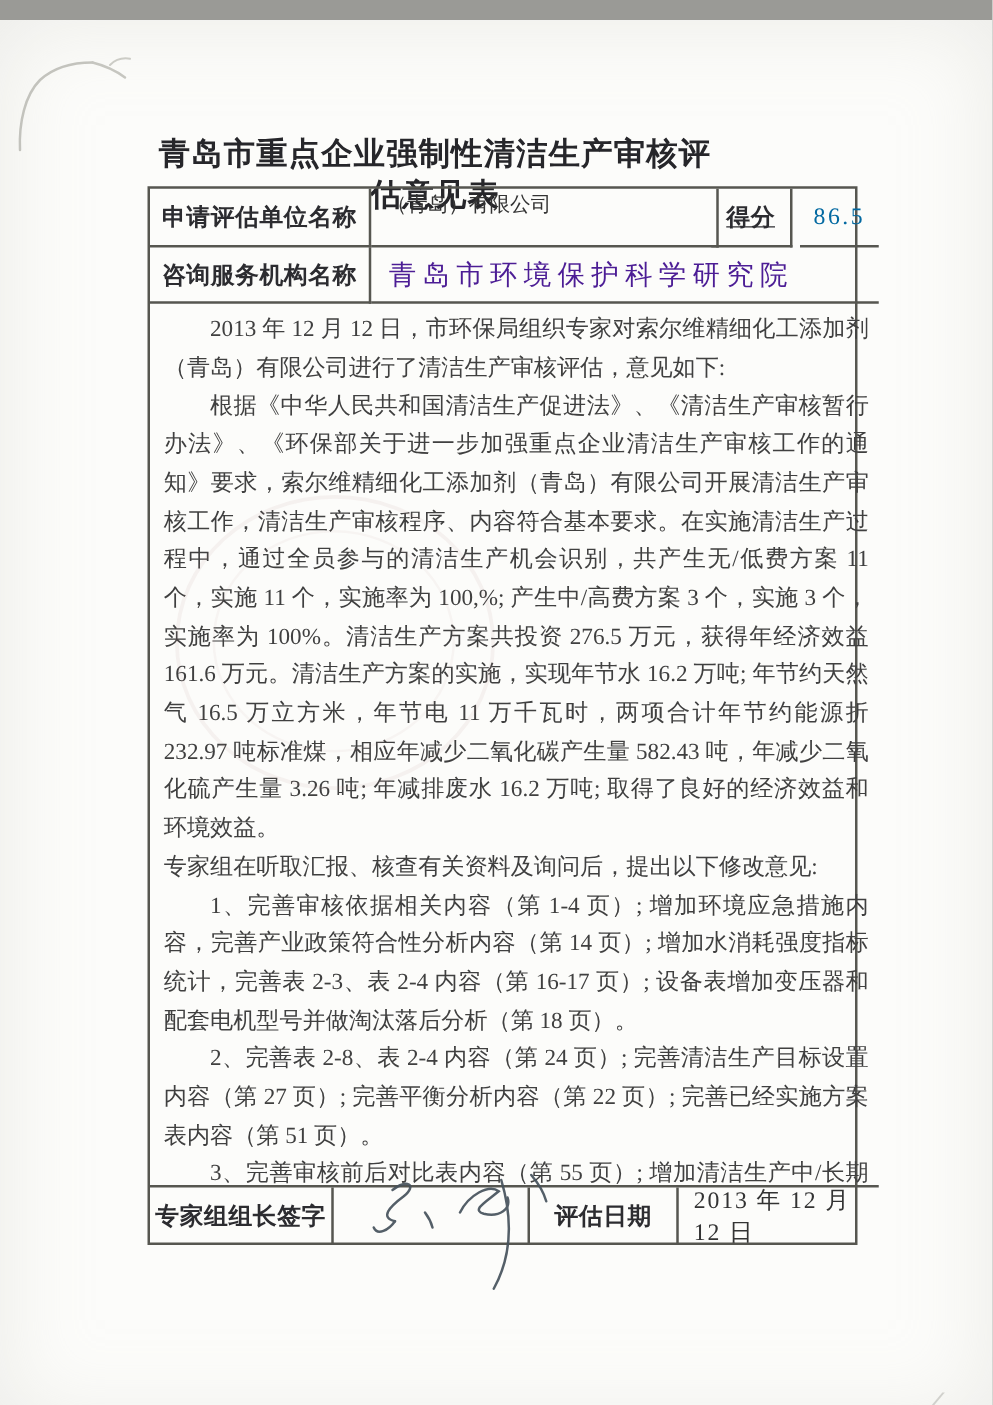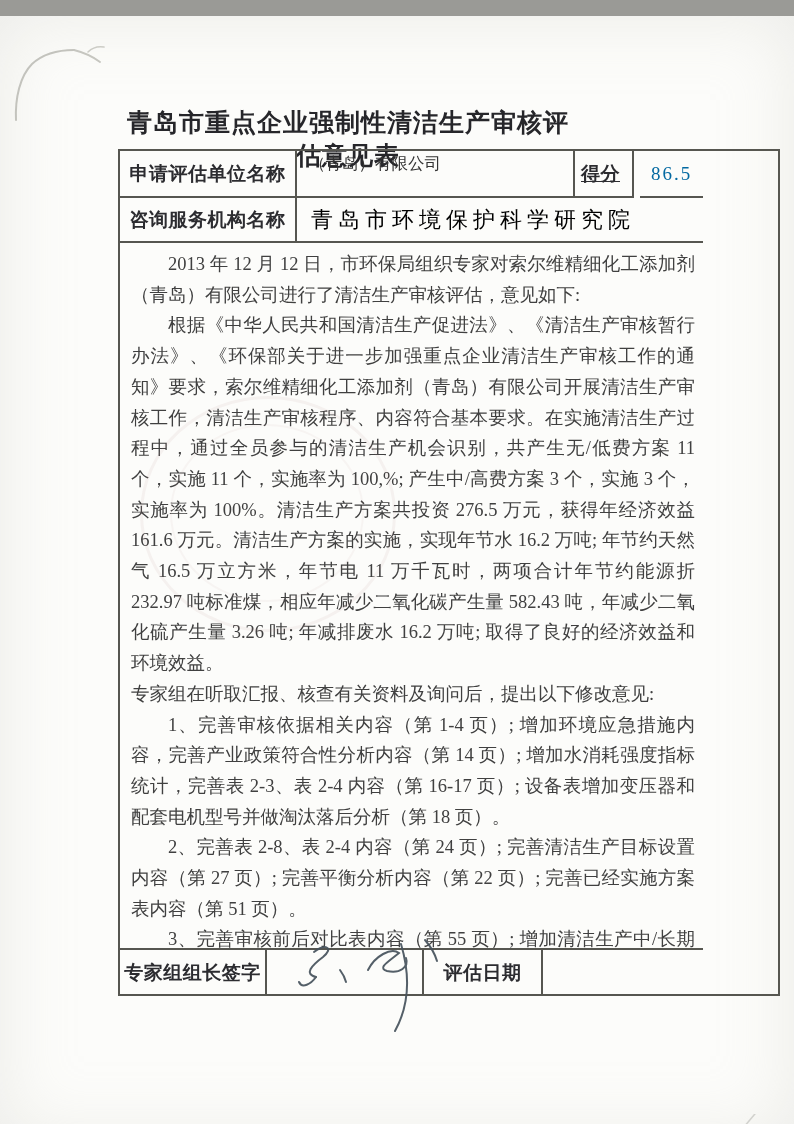--- a/index.html
+++ b/index.html
@@ -13,21 +13,21 @@
 
   
   .doc-title {
     position:absolute; left:118px; top:90px; width:460px;
     text-align:center; font-family:"Liberation Sans", sans-serif;
     font-weight:700; font-size:25px; letter-spacing:1px; color:#26262a;
   }
 
   
   .form {
-    position:absolute; left:118px; top:133px; width:662px; height:847px;
+    position:absolute; left:118px; top:133px; width:568px; height:847px;
     border:2px solid #565650; box-sizing:border-box;
   }
   .cell {
     position:absolute; box-sizing:border-box;
     border-right:2px solid #565650; border-bottom:2px solid #565650;
   }
   .cell.last-col { border-right:none; }
   .cell.last-row { border-bottom:none; }
 
   .lbl {
@@ -42,21 +42,21 @@
           padding:3px 6px 0 12px; font-size:16.5px; line-height:20.5px; color:#333; }
   .r1c3 { left:449px; top:0; width:65px;  height:47px;text-decoration:underline; }
   .r1c4 { left:520px; top:0; width:63px;  height:47px;
           display:flex; align-items:center; justify-content:center;
           font-size:19px; letter-spacing:2px; color:#0369a1; }
 
   
   .r2c1 { left:0;   top:47px; width:177px; height:45px; }
   .r2c2 { left:177px; top:47px; width:406px; height:45px;
           display:flex; align-items:center; padding-left:14px;
-          font-size:22px; letter-spacing:5px; color:#000000; }
+          font-size:22px; letter-spacing:5px; color:#4c1d95; }
 
   
   .bodycell { left:0; top:92px; width:583px; height:707px;
           padding:6px 8px 0 11px; overflow:hidden; }
   .bodycell p { margin:0; font-size:18.5px; line-height:30.7px;
           text-align:justify; color:#404040; }
   .bodycell p.indent { text-indent:2em; }
 
   
   .fc1 { left:0;    top:799px; width:147px; height:46px; }
@@ -122,20 +122,21 @@
         <p class="indent">根据《中华人民共和国清洁生产促进法》、《清洁生产审核暂行办法》、《环保部关于进一步加强重点企业清洁生产审核工作的通知》要求，索尔维精细化工添加剂（青岛）有限公司开展清洁生产审核工作，清洁生产审核程序、内容符合基本要求。在实施清洁生产过程中，通过全员参与的清洁生产机会识别，共产生无/低费方案 11 个，实施 11 个，实施率为 100,%; 产生中/高费方案 3 个，实施 3 个，实施率为 100%。清洁生产方案共投资 276.5 万元，获得年经济效益 161.6 万元。清洁生产方案的实施，实现年节水 16.2 万吨; 年节约天然气 16.5 万立方米，年节电 11 万千瓦时，两项合计年节约能源折 232.97 吨标准煤，相应年减少二氧化碳产生量 582.43 吨，年减少二氧化硫产生量 3.26 吨; 年减排废水 16.2 万吨; 取得了良好的经济效益和环境效益。</p>
         <p class="">专家组在听取汇报、核查有关资料及询问后，提出以下修改意见:</p>
         <p class="indent">1、完善审核依据相关内容（第 1-4 页）; 增加环境应急措施内容，完善产业政策符合性分析内容（第 14 页）; 增加水消耗强度指标统计，完善表 2-3、表 2-4 内容（第 16-17 页）; 设备表增加变压器和配套电机型号并做淘汰落后分析（第 18 页）。</p>
         <p class="indent">2、完善表 2-8、表 2-4 内容（第 24 页）; 完善清洁生产目标设置内容（第 27 页）; 完善平衡分析内容（第 22 页）; 完善已经实施方案表内容（第 51 页）。</p>
         <p class="indent">3、完善审核前后对比表内容（第 55 页）; 增加清洁生产中/长期目标内容（第 58 页）。</p>
       </div>
 
     <div class="cell last-row lbl fc1">专家组组长签字</div>
     <div class="cell last-row fc2"></div>
     <div class="cell last-row lbl fc3">评估日期</div>
+    <div class="cell last-row last-col fc4">2013 年 12 月 12 日</div>
   </div>
 
   <svg class="signature-svg" width="180" height="125" viewBox="0 0 180 125">
     <g fill="none" stroke="#46525c" stroke-width="2" stroke-linecap="round" opacity="0.92">
       <path d="M36,26 C48,17 56,22 45,31 C33,40 26,48 38,51"></path>
       <path d="M38,51 C33,58 24,63 21,56"></path>
       <path d="M62,44 C65,48 67,52 68,56"></path>
       <path d="M90,44 C97,30 113,21 121,27 C110,36 99,42 109,45 C122,48 131,41 128,32"></path>
       <path d="M123,18 C131,45 133,76 117,105"></path>
       <path d="M147,14 C153,21 157,28 159,35"></path>

